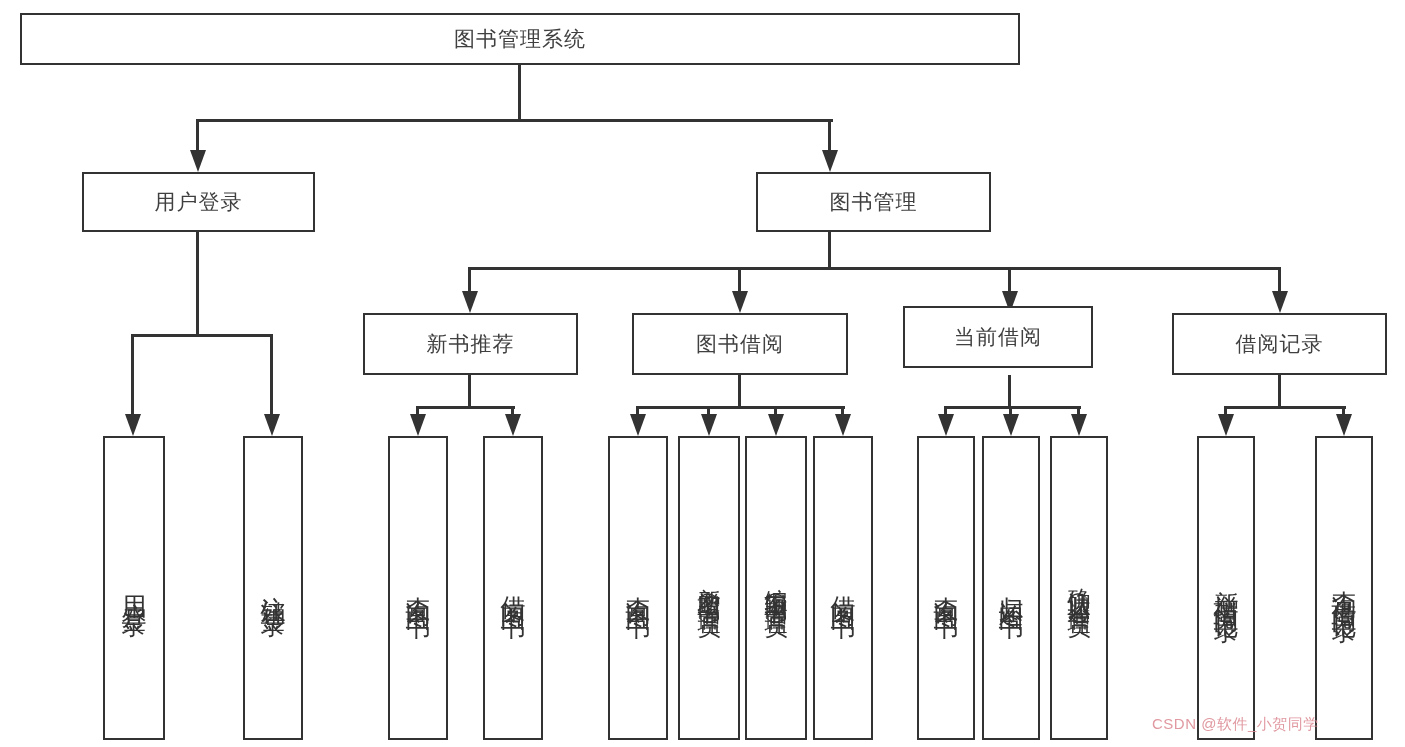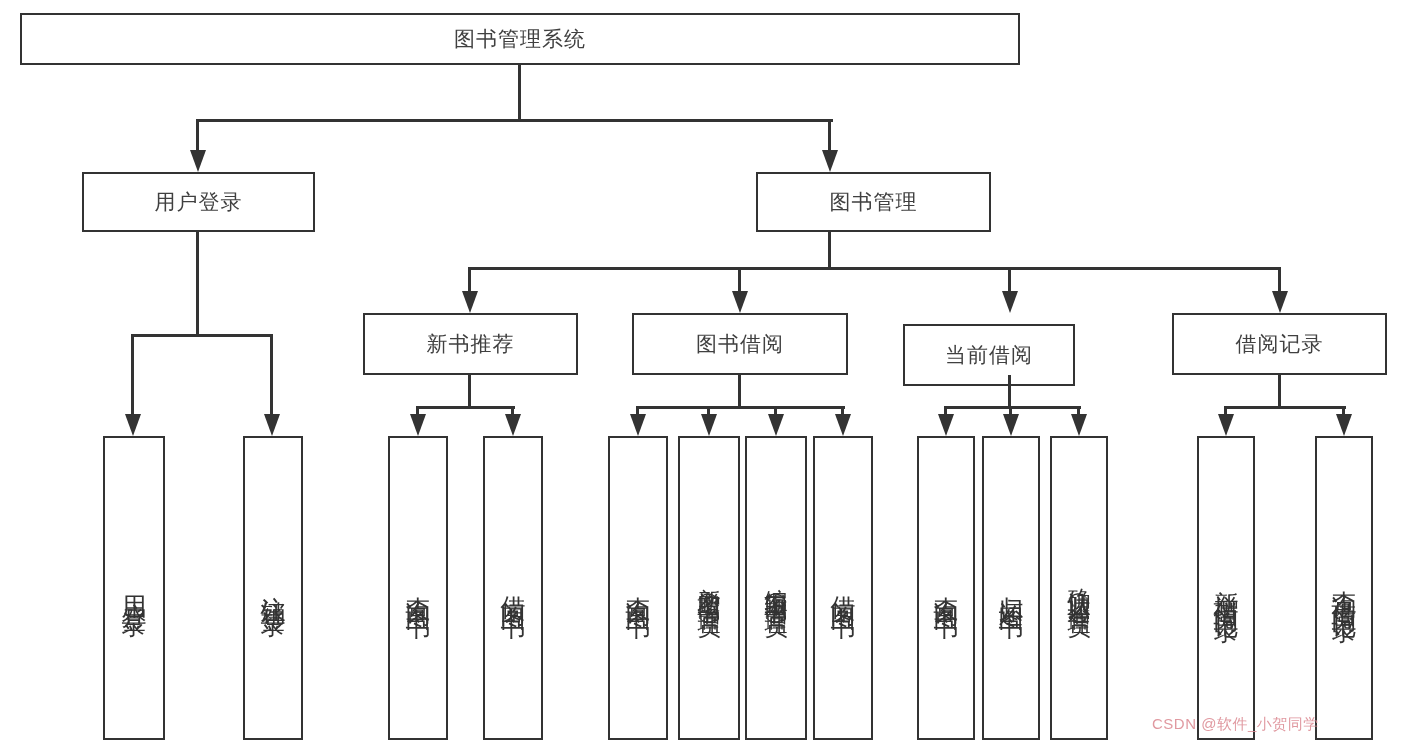--- a/index.html
+++ b/index.html
@@ -69,21 +69,21 @@
   <div class="ar" style="left:1002px;top:291px;"></div>
   <div class="vl" style="left:1278px;top:267px;height:28px;"></div>
   <div class="ar" style="left:1272px;top:291px;"></div>
 
   <div class="box" style="left:363px;top:313px;width:215px;height:62px;">
     <span class="hlabel">新书推荐</span>
   </div>
   <div class="box" style="left:632px;top:313px;width:216px;height:62px;">
     <span class="hlabel">图书借阅</span>
   </div>
-  <div class="box" style="left:903px;top:324px;width:172px;height:62px;">
+  <div class="box" style="left:903px;top:306px;width:190px;height:62px;">
     <span class="hlabel">当前借阅</span>
   </div>
   <div class="box" style="left:1172px;top:313px;width:215px;height:62px;">
     <span class="hlabel">借阅记录</span>
   </div>
 
   <div class="vl" style="left:468px;top:375px;height:34px;"></div>
   <div class="hl" style="left:416px;top:406px;width:99px;"></div>
   <div class="vl" style="left:416px;top:406px;height:12px;"></div>
   <div class="ar" style="left:410px;top:414px;"></div>

